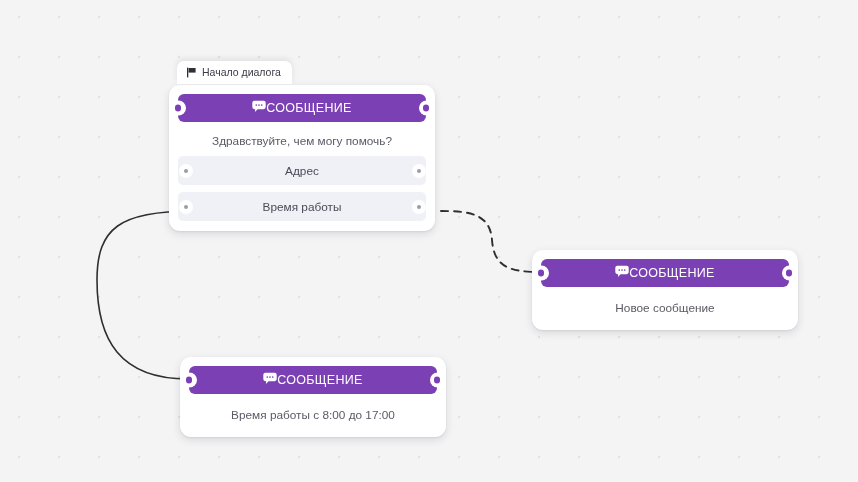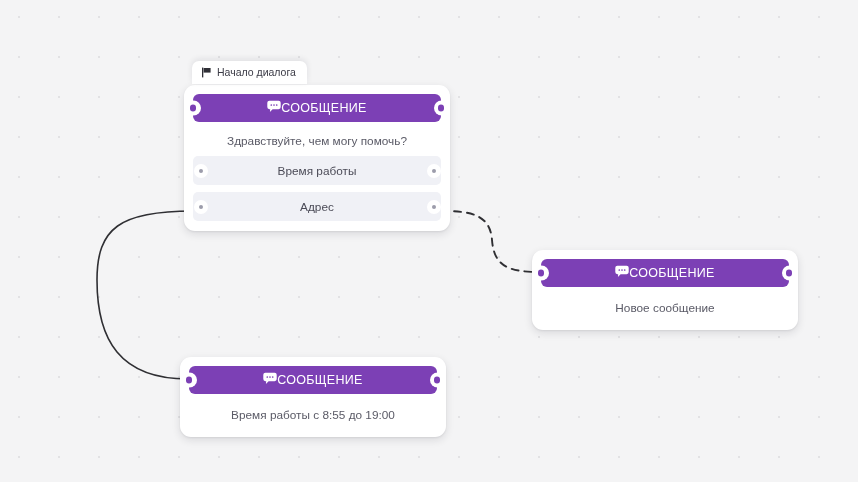--- a/index.html
+++ b/index.html
@@ -157,21 +157,21 @@
 
 <div class="canvas">
 
   <svg class="edges" width="858" height="482" viewBox="0 0 858 482">
 
     <path d="M 193,211 C 120,211 97,228 97,280 C 97,340 120,379 188,379" fill="none" stroke="#2f2f33" stroke-width="1.6" stroke-linecap="round"></path>
 
     <path d="M 441,211 C 470,211 490,214 492,240 C 494,266 508,272 540,272" fill="none" stroke="#2f2f33" stroke-width="1.9" stroke-linecap="round" stroke-dasharray="7 6"></path>
   </svg>
 
-  <div class="node" style="left:184px; top:85px; width:266px;">
+  <div class="node" style="left:169px; top:85px; width:266px;">
 
     <div class="start-tab">
       <span>
         <svg width="11" height="11" viewBox="0 0 11 11">
           <rect x="1" y="0.6" width="1.3" height="9.8" fill="#2f2f36"></rect>
           <path d="M2.6 1 L9.6 1 L9.6 5.6 L2.6 5.6 Z" fill="#2f2f36"></path>
         </svg>
       </span>
       <span>Начало диалога</span>
     </div>
@@ -188,26 +188,26 @@
       <span class="htext">СООБЩЕНИЕ</span>
       <span class="port port-lg left"></span>
       <span class="port port-lg right"></span>
     </div>
 
     <div class="node-text with-buttons">Здравствуйте, чем могу помочь?</div>
 
     <div class="btn-list">
       <div class="node-btn">
         <span class="port port-sm left"></span>
-        <span>Время работы</span>
+        <span>Адрес</span>
         <span class="port port-sm right"></span>
       </div>
       <div class="node-btn">
         <span class="port port-sm left"></span>
-        <span>Адрес</span>
+        <span>Время работы</span>
         <span class="port port-sm right"></span>
       </div>
     </div>
   </div>
 
   <div class="node" style="left:532px; top:250px; width:266px;">
     <div class="node-header">
       <span class="bubble">
         <svg width="14" height="13" viewBox="0 0 14 13">
           <path d="M2.4 0.7 H11.6 A2.1 2.1 0 0 1 13.7 2.8 V7.1 A2.1 2.1 0 0 1 11.6 9.2 H5.6 L2.9 11.9 L3.2 9.2 H2.4 A2.1 2.1 0 0 1 0.3 7.1 V2.8 A2.1 2.1 0 0 1 2.4 0.7 Z" fill="#ffffff"></path>
@@ -230,16 +230,16 @@
           <path d="M2.4 0.7 H11.6 A2.1 2.1 0 0 1 13.7 2.8 V7.1 A2.1 2.1 0 0 1 11.6 9.2 H5.6 L2.9 11.9 L3.2 9.2 H2.4 A2.1 2.1 0 0 1 0.3 7.1 V2.8 A2.1 2.1 0 0 1 2.4 0.7 Z" fill="#ffffff"></path>
           <circle cx="4.3" cy="5.0" r="0.85" fill="#7c40b5"></circle>
           <circle cx="7.0" cy="5.0" r="0.85" fill="#7c40b5"></circle>
           <circle cx="9.7" cy="5.0" r="0.85" fill="#7c40b5"></circle>
         </svg>
       </span>
       <span class="htext">СООБЩЕНИЕ</span>
       <span class="port port-lg left"></span>
       <span class="port port-lg right"></span>
     </div>
-    <div class="node-text">Время работы с 8:55 до 19:00</div>
+    <div class="node-text">Время работы с 8:00 до 17:00</div>
   </div>
 
 </div>
 
 </body></html>

